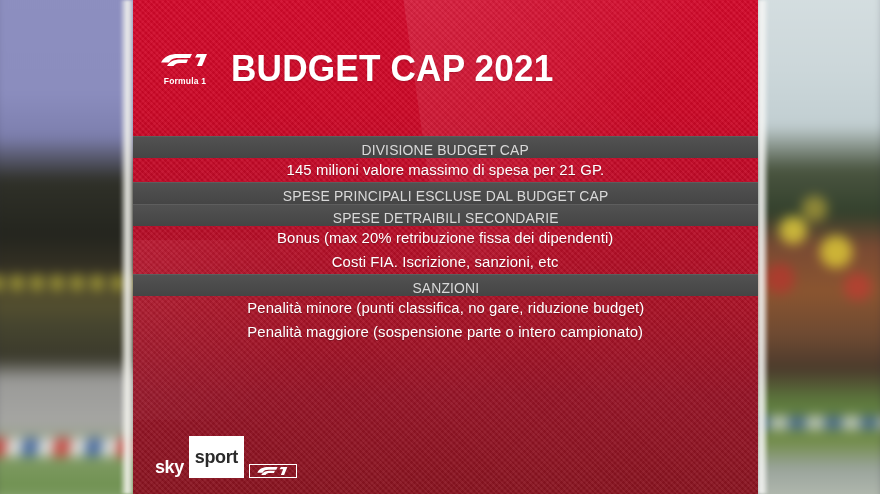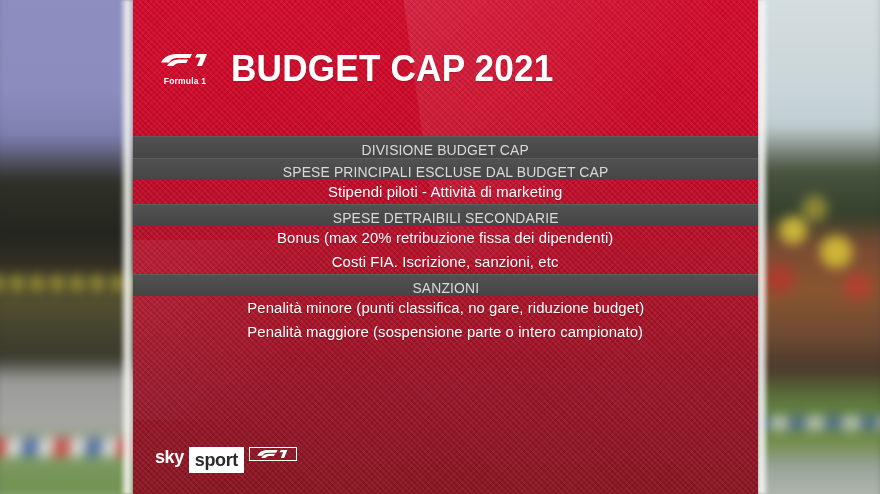--- a/index.html
+++ b/index.html
@@ -84,23 +84,23 @@
   .band{height:22px;display:flex;align-items:flex-end;justify-content:center;
     background:linear-gradient(to bottom,#525252,#454545);
     box-shadow:inset 0 1px 0 rgba(255,255,255,.07);}
   .band span{font-size:14.5px;color:#d9d9d9;letter-spacing:.15px;transform:scaleX(.96);}
   .row{height:24px;display:flex;align-items:center;justify-content:center;}
   .row span{font-size:15.5px;color:#fff;letter-spacing:.1px;transform:scaleX(.96);
     text-shadow:0 1px 1px rgba(0,0,0,.25);}
 
   
   .foot{position:absolute;left:22px;bottom:16px;}
-  .skyrow{display:flex;align-items:flex-start;height:31px;}
+  .skyrow{display:flex;align-items:flex-end;height:31px;}
   .sky{font-size:18px;font-weight:700;color:#fff;line-height:21px;letter-spacing:-.4px;}
-  .sportbox{background:#fff;margin-left:5px;padding:4px 6px;display:flex;align-items:center;}
+  .sportbox{background:#fff;margin-left:5px;padding:12px 6px;display:flex;align-items:center;}
   .sportbox span{font-size:18px;font-weight:700;color:#2a2a2a;line-height:1;letter-spacing:-.4px;}
   .f1box{margin-left:5px;border:1.5px solid #fff;padding:0 6px;display:flex;align-items:center;}
   .f1box svg{width:34px;height:12px;}
   .social{margin-top:7px;font-size:11.5px;color:#f0dede;letter-spacing:.1px;}
   .social .sep{display:inline-block;width:10px;}
 </style>
 </head>
 <body>
 
 <div id="stage">
@@ -133,25 +133,25 @@
         </svg>
         <div class="f1word">Formula 1</div>
       </div>
       <div class="title">BUDGET CAP 2021</div>
     </div>
 
     <div class="rows" id="rows">
         <div class="band">
           <span>DIVISIONE BUDGET CAP</span>
         </div>
+        <div class="row">
+          <span>145 milioni valore massimo di spesa per 21 GP.</span>
+        </div>
         <div class="band">
           <span>SPESE PRINCIPALI ESCLUSE DAL BUDGET CAP</span>
-        </div>
-        <div class="row">
-          <span>Stipendi piloti - Attività di marketing</span>
         </div>
         <div class="band">
           <span>SPESE DETRAIBILI SECONDARIE</span>
         </div>
         <div class="row">
           <span>Bonus (max 20% retribuzione fissa dei dipendenti)</span>
         </div>
         <div class="row">
           <span>Costi FIA. Iscrizione, sanzioni, etc</span>
         </div>

